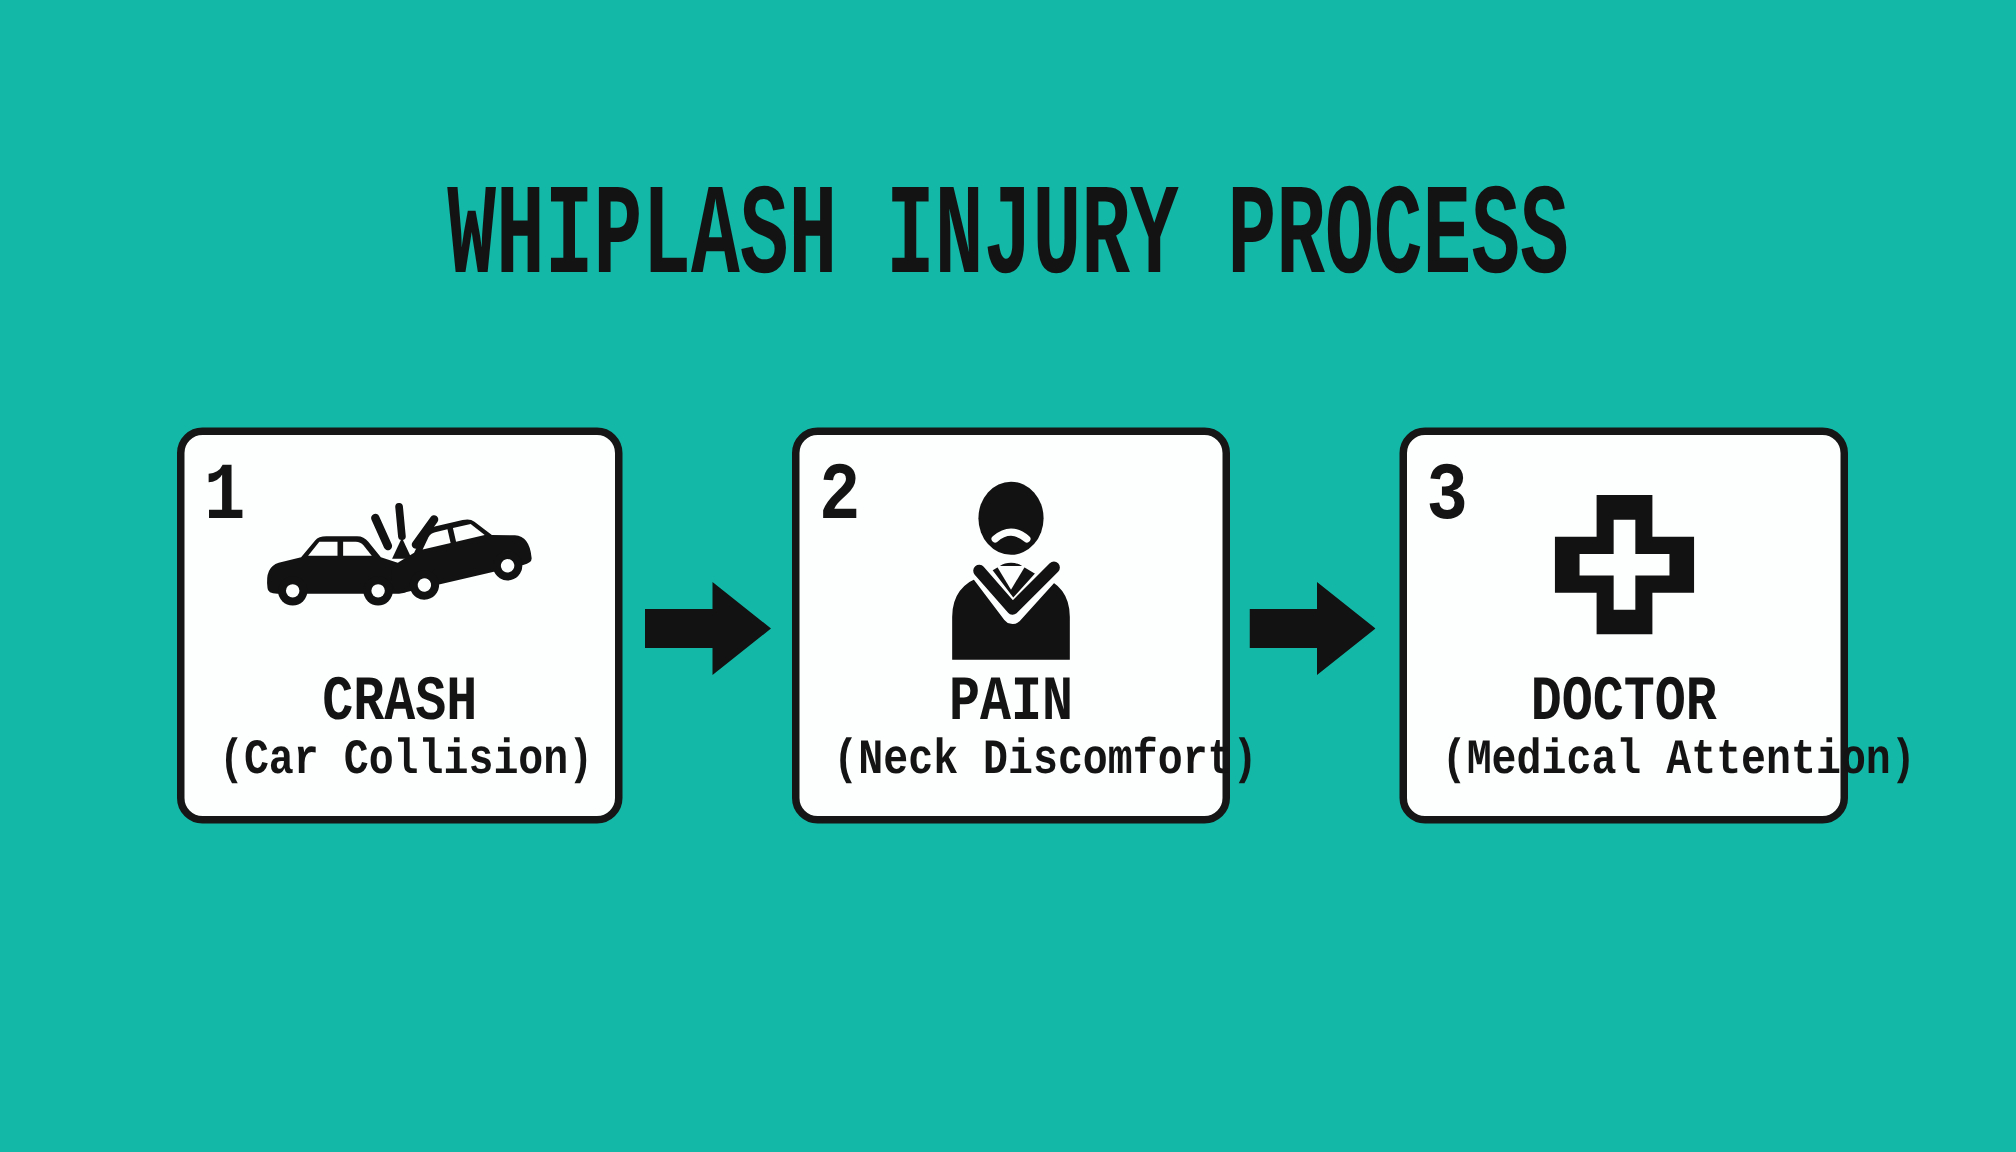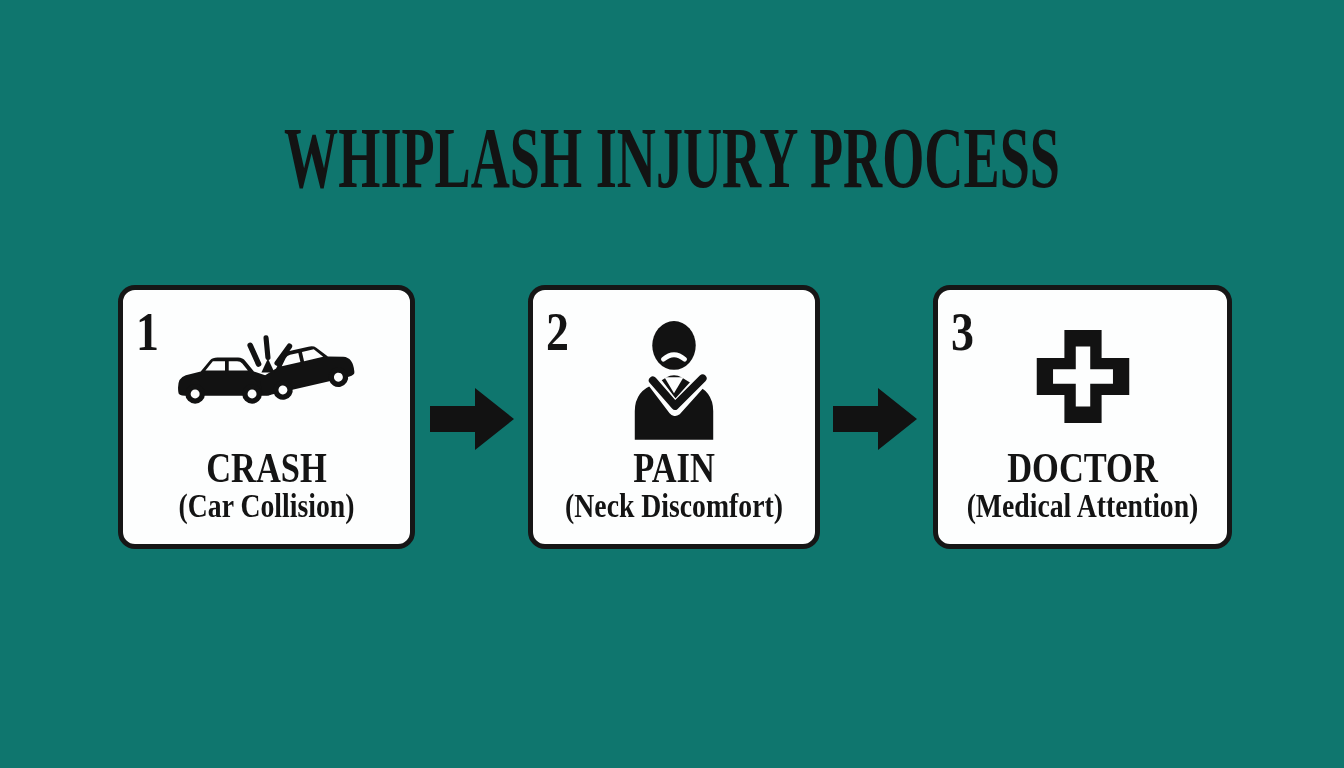--- a/index.html
+++ b/index.html
@@ -1,21 +1,21 @@
 <!DOCTYPE html>
 <html><head>
 <meta charset="utf-8">
 <style>
   html,body{margin:0;padding:0;}
   .canvas{
     position:relative;
     width:1344px;height:768px;
-    background:#0f766e;
+    background:#14b8a6;
     overflow:hidden;
-    font-family:Liberation Serif, serif;
+    font-family:Liberation Mono, monospace;
     color:#121212;
   }
   .title{
     position:absolute;
     top:115px;left:0;width:100%;
     margin:0;
     text-align:center;
     font-size:86px;
     font-weight:bold;
     line-height:1;

